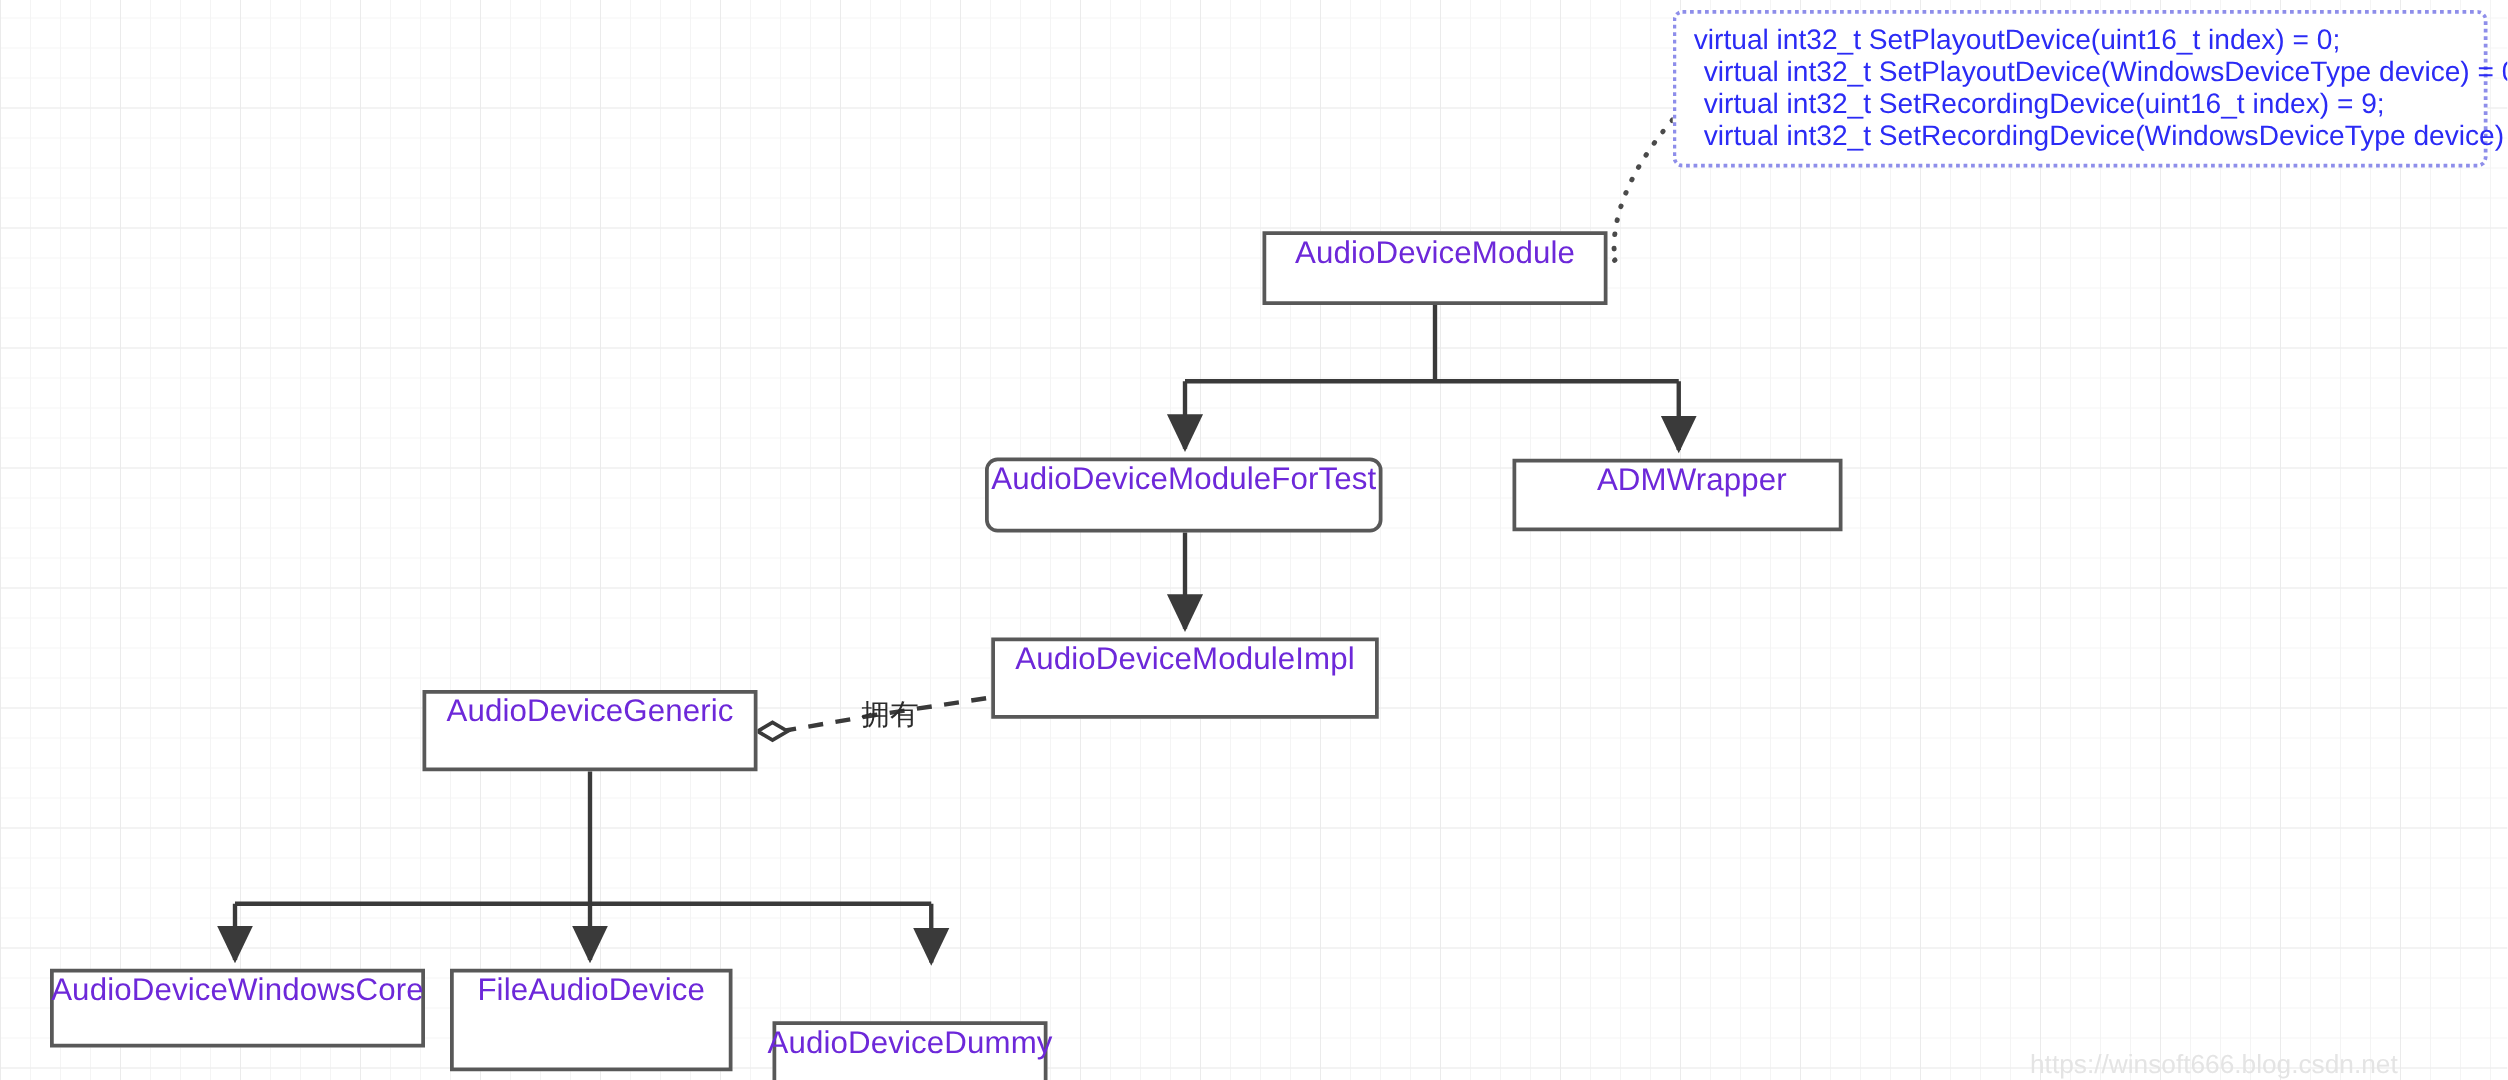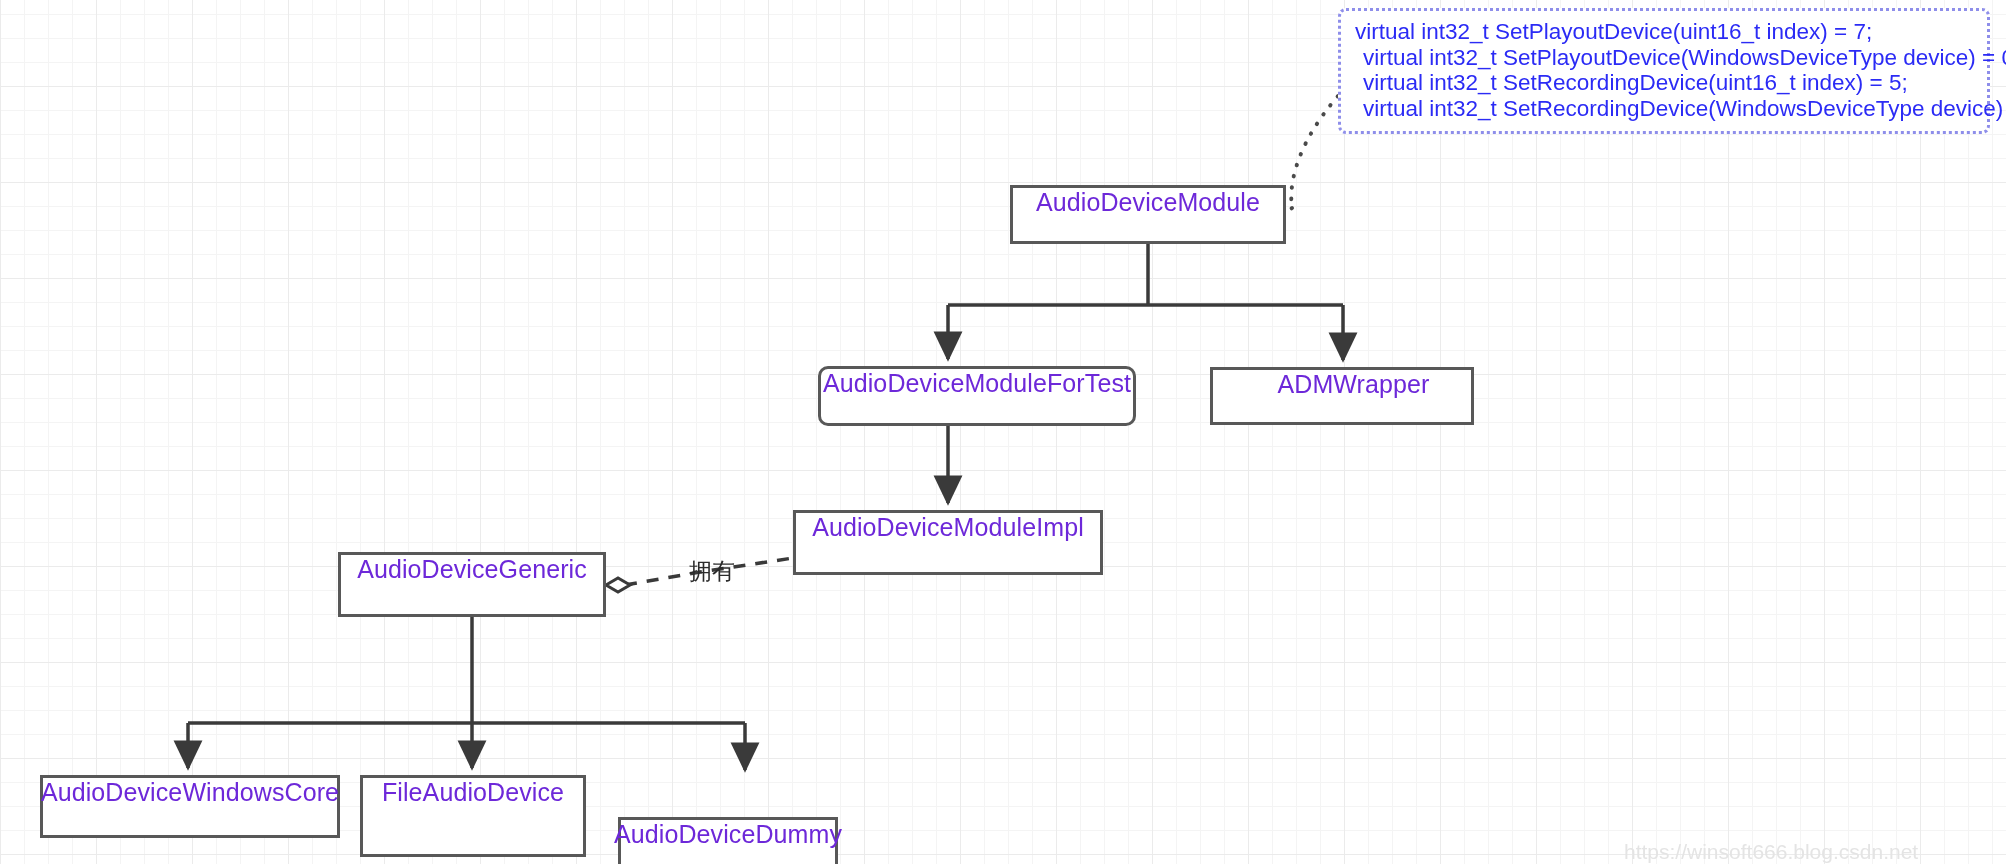--- a/index.html
+++ b/index.html
@@ -37,21 +37,21 @@
     border: 3px solid #585858;
     display: flex;
     align-items: flex-start;
     justify-content: center;
     color: #6d28d9;
     font-size: 25px;
     font-family: "Liberation Sans", sans-serif;
     letter-spacing: 0.1px;
     white-space: nowrap;
   }
-  .node.rounded { border-radius: 10px; margin-left: 30px; }
+  .node.rounded { border-radius: 10px; }
 
   .note {
     position: absolute;
     box-sizing: border-box;
     border: 3px dotted #8e8eea;
     border-radius: 8px;
     background: #ffffff;
     padding: 8px 14px 10px 14px;
     color: #2b2bf5;
     font-size: 22.5px;
@@ -153,23 +153,23 @@
 
   <div class="node" style="left:618px; top:777px; width:220px; height:66px;margin-top:40px;">
     <span>AudioDeviceDummy</span>
   </div>
 
   <div class="edge-label" style="left:689px; top:556px;">
     <span>拥有</span>
   </div>
 
   <div class="note" style="left:1338px; top:8px; width:652px;">
-    <span class="note-line">virtual int32_t SetPlayoutDevice(uint16_t index) = 7;</span>
+    <span class="note-line">virtual int32_t SetPlayoutDevice(uint16_t index) = 0;</span>
     <span class="note-line indent">virtual int32_t SetPlayoutDevice(WindowsDeviceType device) = 0;</span>
-    <span class="note-line indent">virtual int32_t SetRecordingDevice(uint16_t index) = 5;</span>
+    <span class="note-line indent">virtual int32_t SetRecordingDevice(uint16_t index) = 9;</span>
     <span class="note-line indent">virtual int32_t SetRecordingDevice(WindowsDeviceType device) = 0;</span>
   </div>
 
   <div class="watermark" style="left:1588px; top:840px;">
     <span>https://winsoft666.blog.csdn.net</span>
   </div>
 
 </div>
 
 </body></html>

